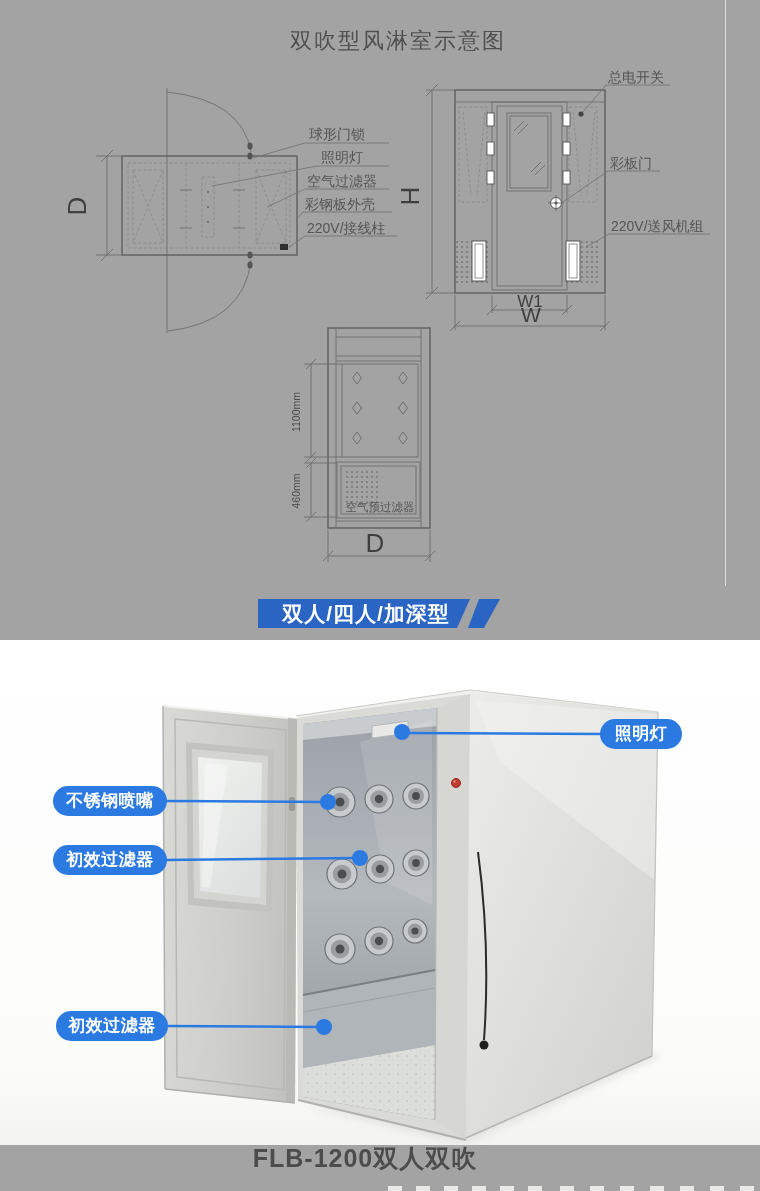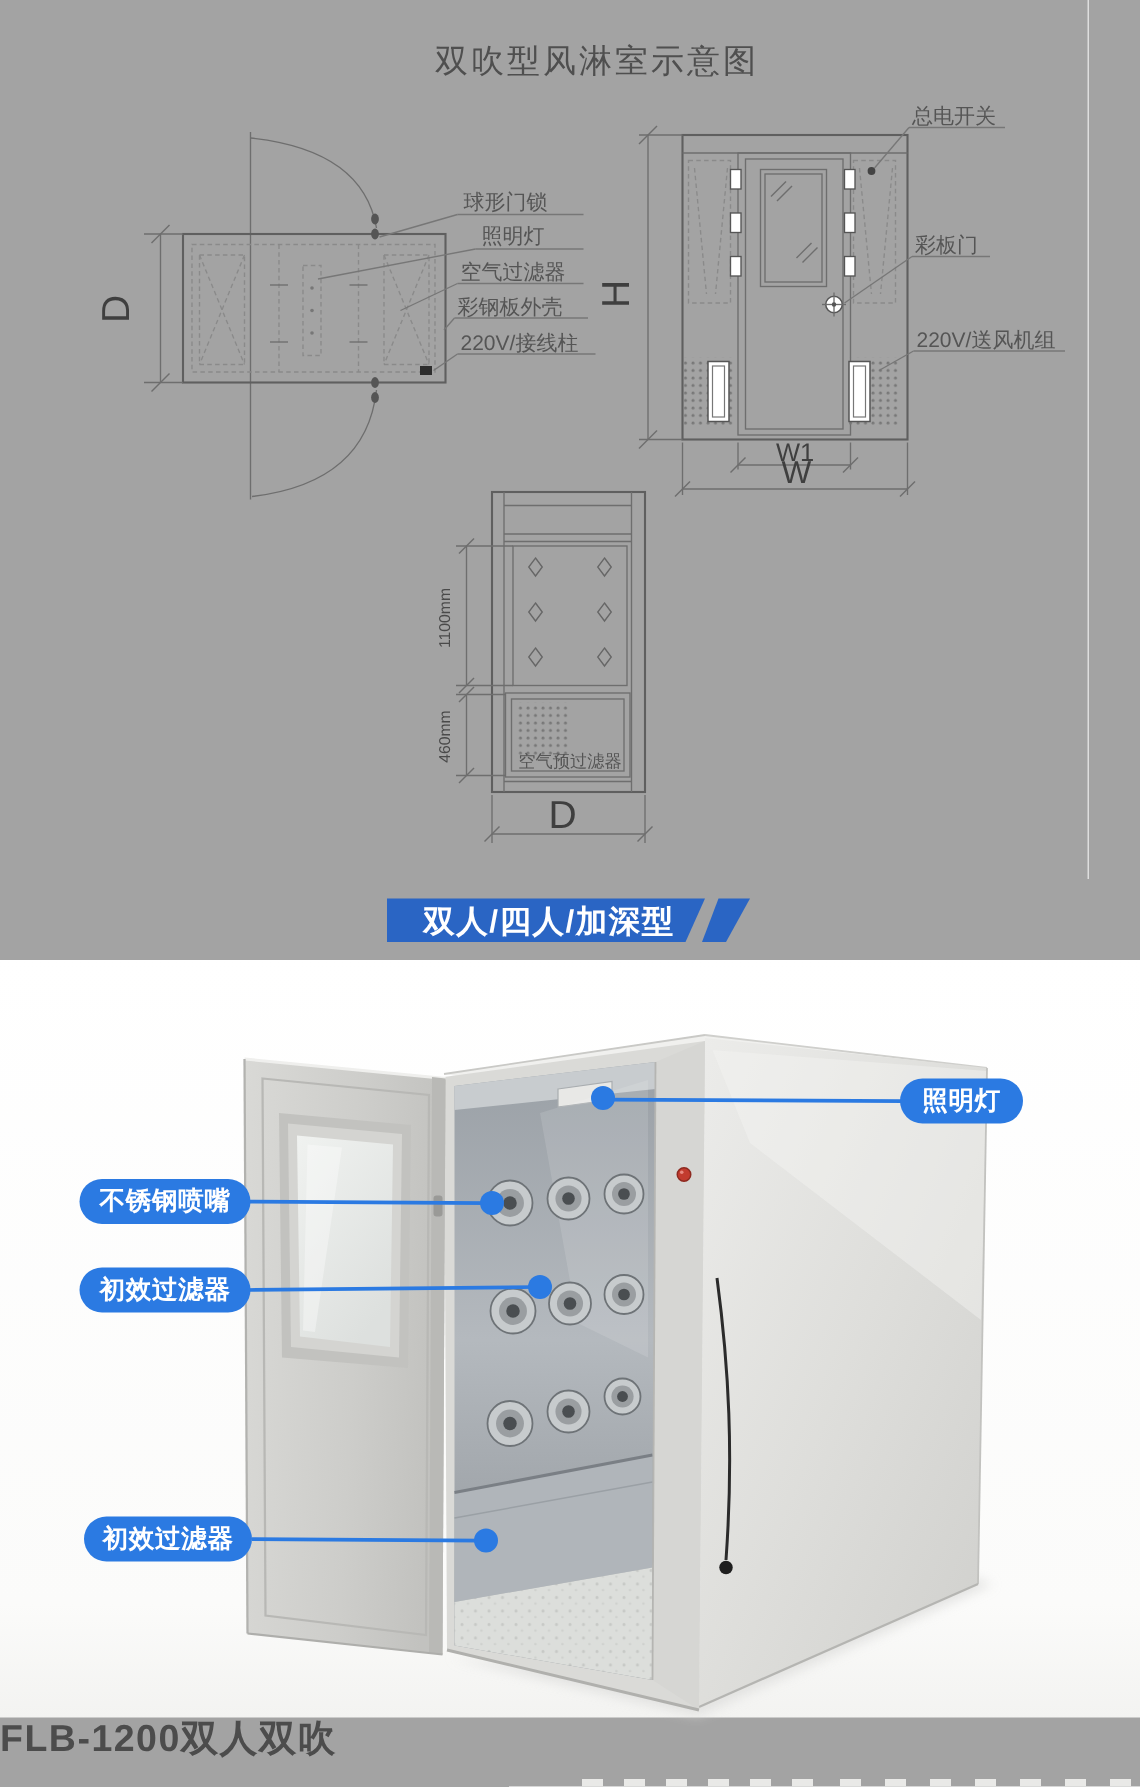--- a/index.html
+++ b/index.html
@@ -7,21 +7,21 @@
           font-family:"Liberation Sans","DejaVu Sans",sans-serif;}
   svg text{font-family:"Liberation Sans","DejaVu Sans",sans-serif;}
   .callout-txt{fill:#555;font-size:14px;}
   .dim-big{fill:#3f3f3f;font-size:26px;}
   .ln{stroke:#5f5f5f;stroke-width:1.4;fill:none;}
   .lnT{stroke:#6e6e6e;stroke-width:0.9;fill:none;}
   .dash{stroke:#8a8a8a;stroke-width:0.9;fill:none;stroke-dasharray:3 2.2;}
   .lead{stroke:#777;stroke-width:0.9;fill:none;}
   .pill{position:absolute;background:#2b7ae2;color:#fff;font-weight:bold;font-size:17px;
         text-align:center;border-radius:15px;line-height:30px;height:30px;letter-spacing:0.5px;}
-  #caption{position:absolute;left:0;top:1142px;width:730px;
+  #caption{position:absolute;left:0;top:1142px;width:730px;text-align:center;
            font-size:25px;font-weight:600;color:#4c4c4c;letter-spacing:1px;}
 </style>
 </head>
 <body>
 
 <div id="canvas">
 
 <svg width="760" height="1191" viewBox="0 0 760 1191">
   <defs>
     <pattern id="dots" width="5" height="5" patternUnits="userSpaceOnUse">

